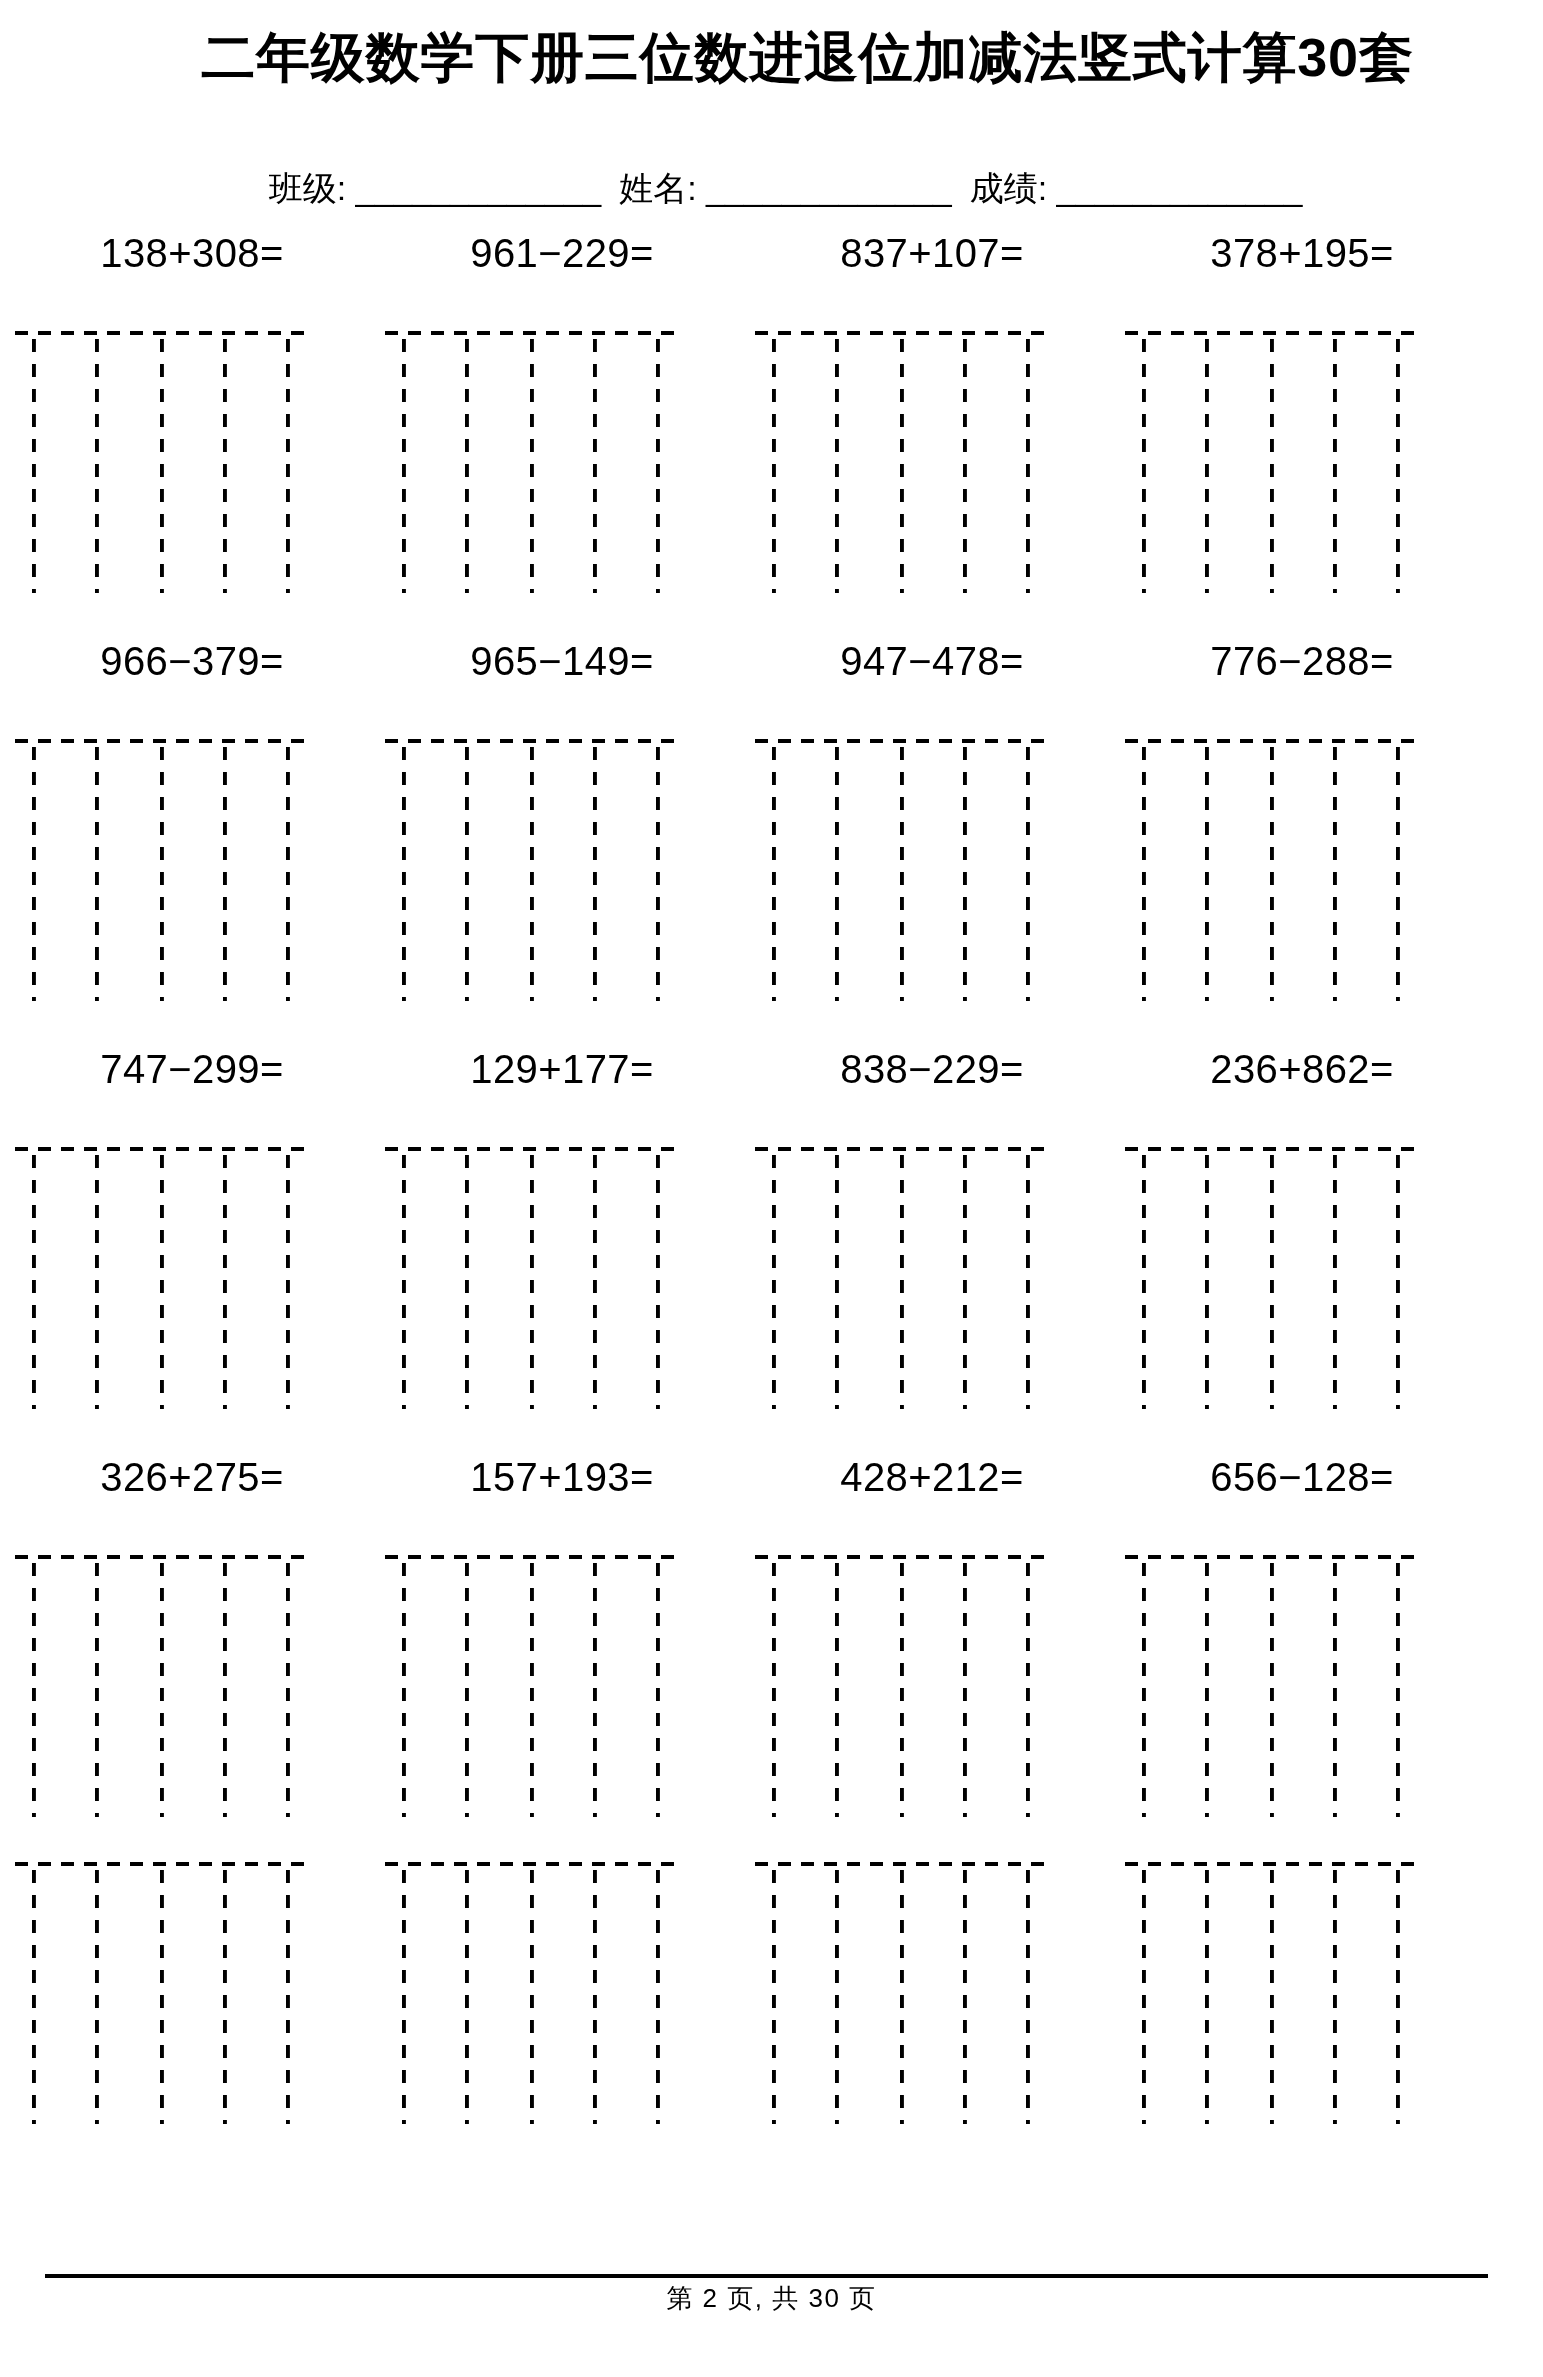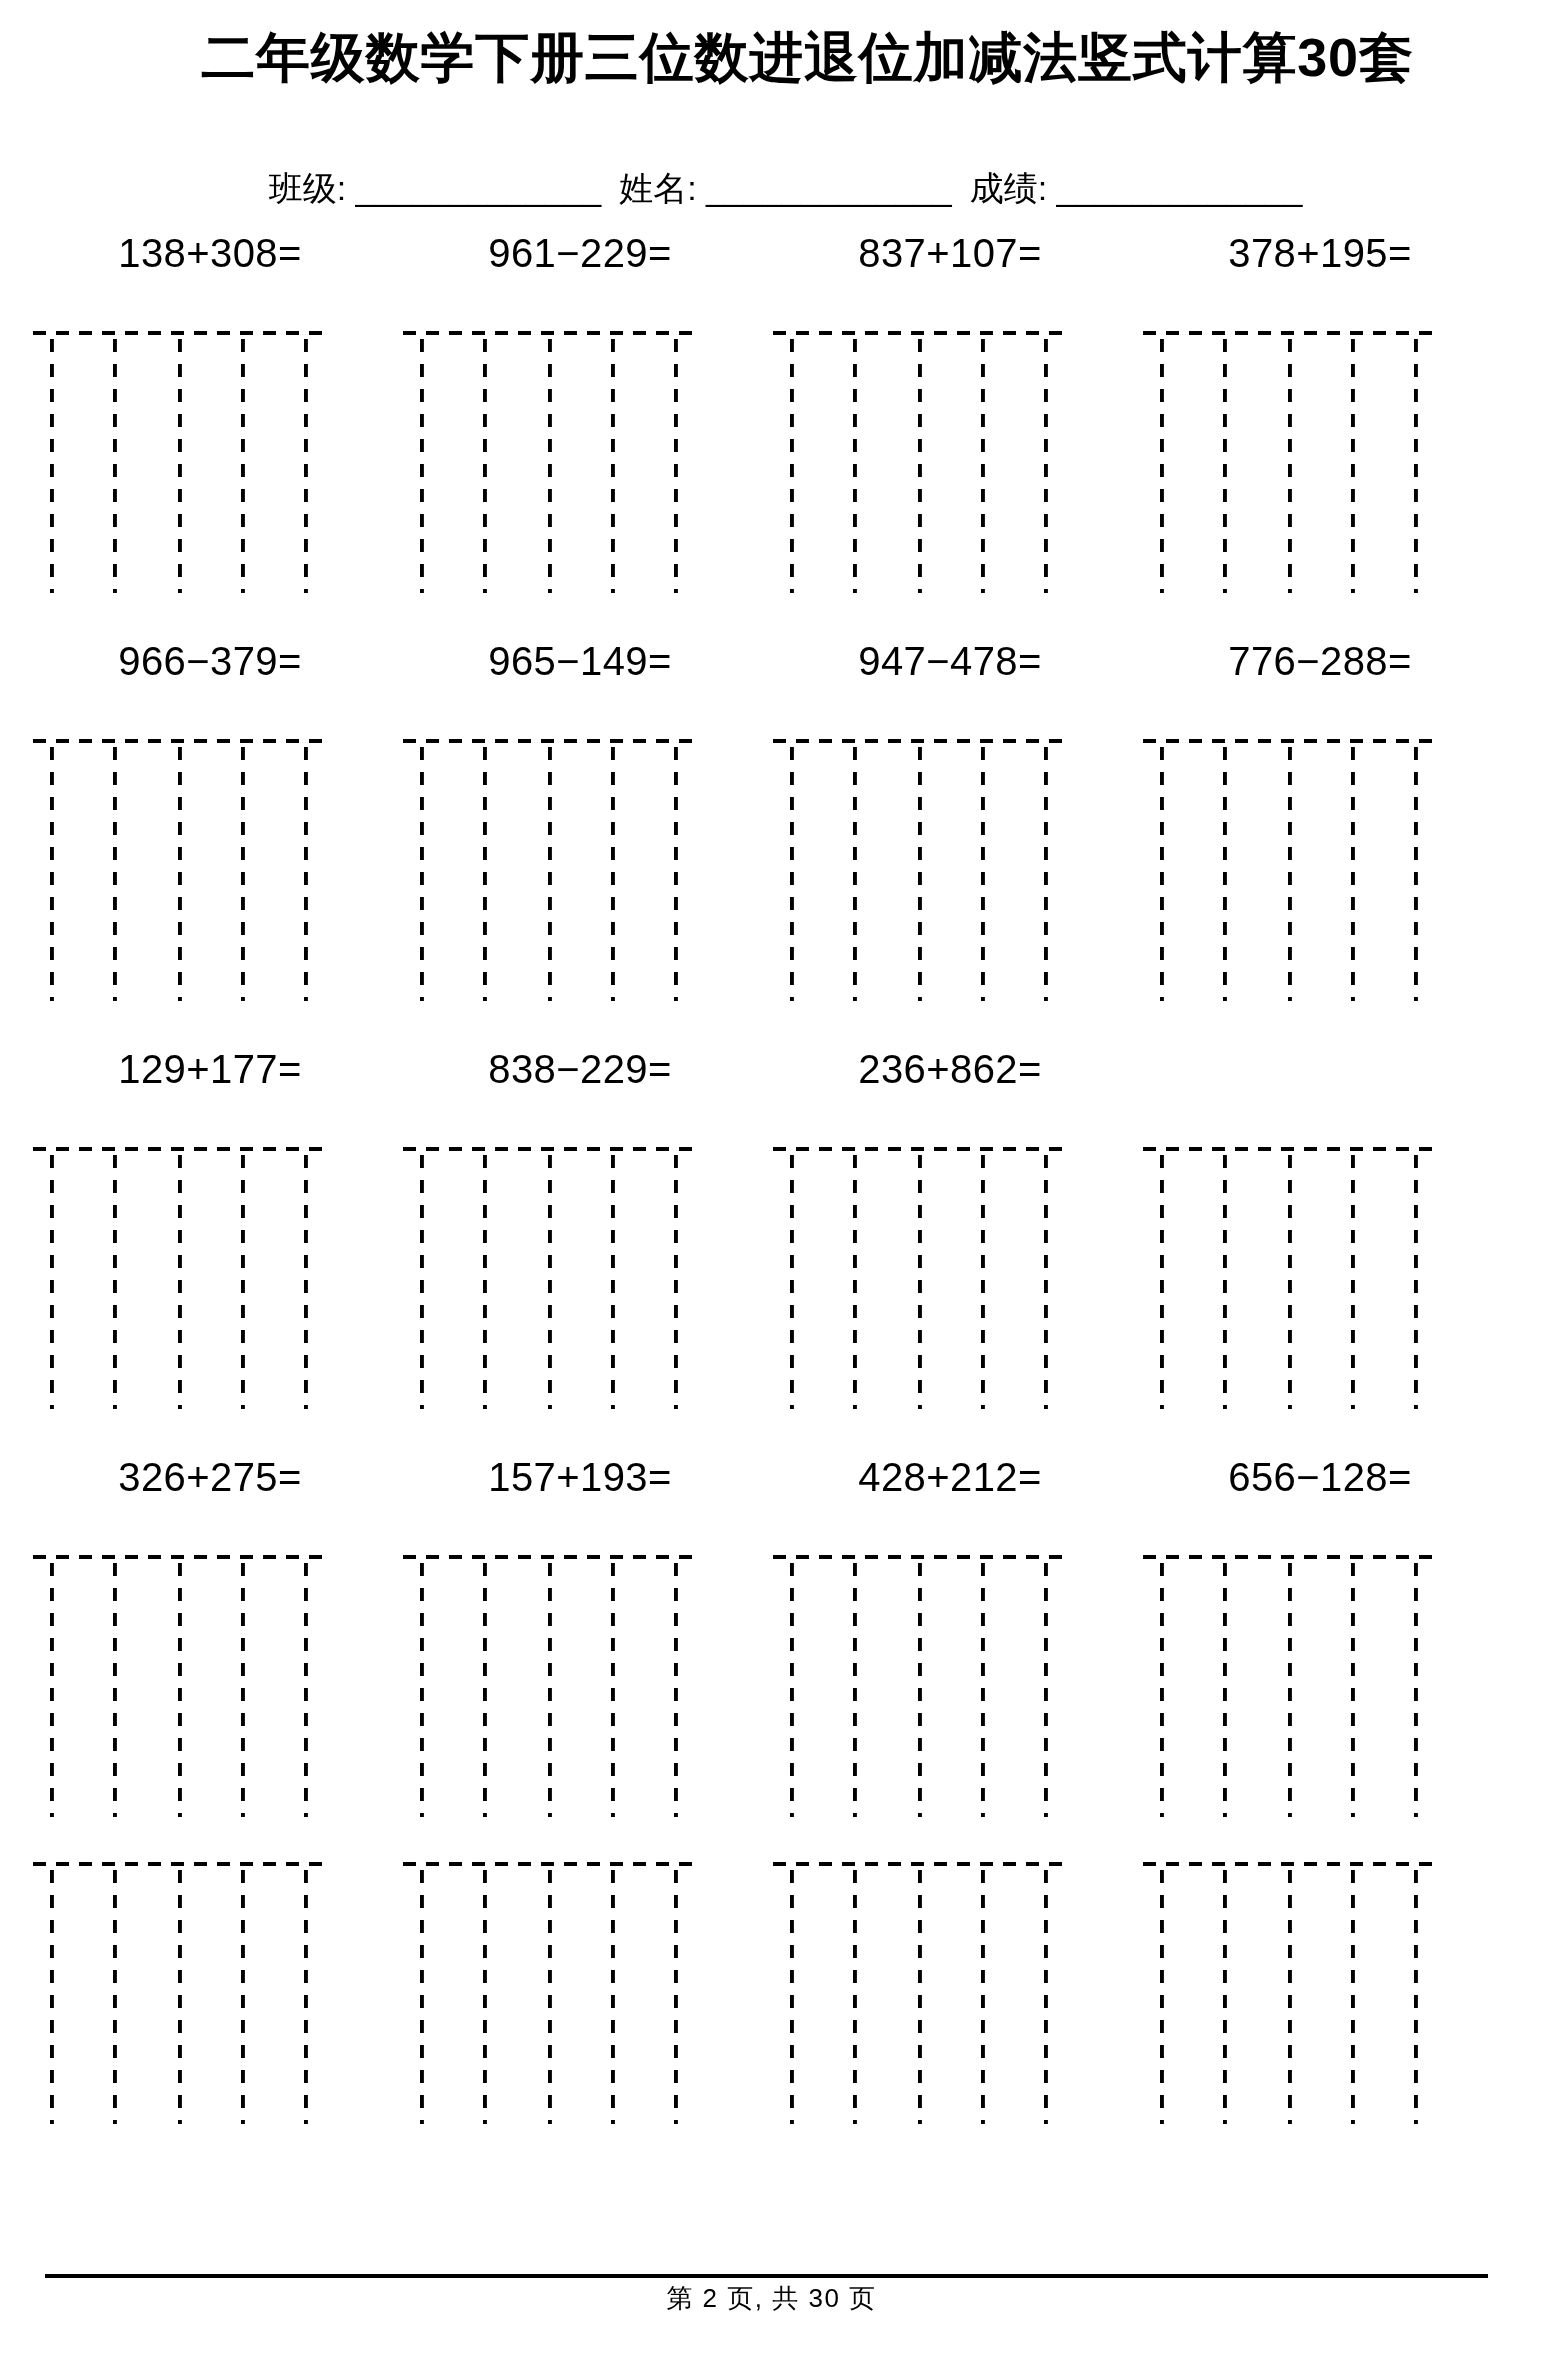--- a/index.html
+++ b/index.html
@@ -30,21 +30,21 @@
   .hgroup { white-space:nowrap; }
   .hgroup .blank { margin-left:9.3px; letter-spacing:0; }
 
   .rows { position:absolute; top:230px; left:0; width:100%; }
   .row { height:408px; }
 
   .grid4 {
     display:grid;
     grid-template-columns:repeat(4, 298px);
     column-gap:72px;
-    padding-left:33px;
+    padding-left:15px;
   }
 
   .probs { height:101px; }
   .prob {
     font-size:40px; line-height:46px;
     text-align:center;
     transform:translateX(28px);
     white-space:nowrap;
     letter-spacing:0.4px;
   }
@@ -115,20 +115,21 @@
     <div class="grid4">
       <div class="vgrid"></div>
       <div class="vgrid"></div>
       <div class="vgrid"></div>
       <div class="vgrid"></div>
     </div>
   </div>
 
   <div class="row">
     <div class="grid4 probs">
+      <div class="prob">747−299=</div>
       <div class="prob">129+177=</div>
       <div class="prob">838−229=</div>
       <div class="prob">236+862=</div>
     </div>
     <div class="grid4">
       <div class="vgrid"></div>
       <div class="vgrid"></div>
       <div class="vgrid"></div>
       <div class="vgrid"></div>
     </div>

